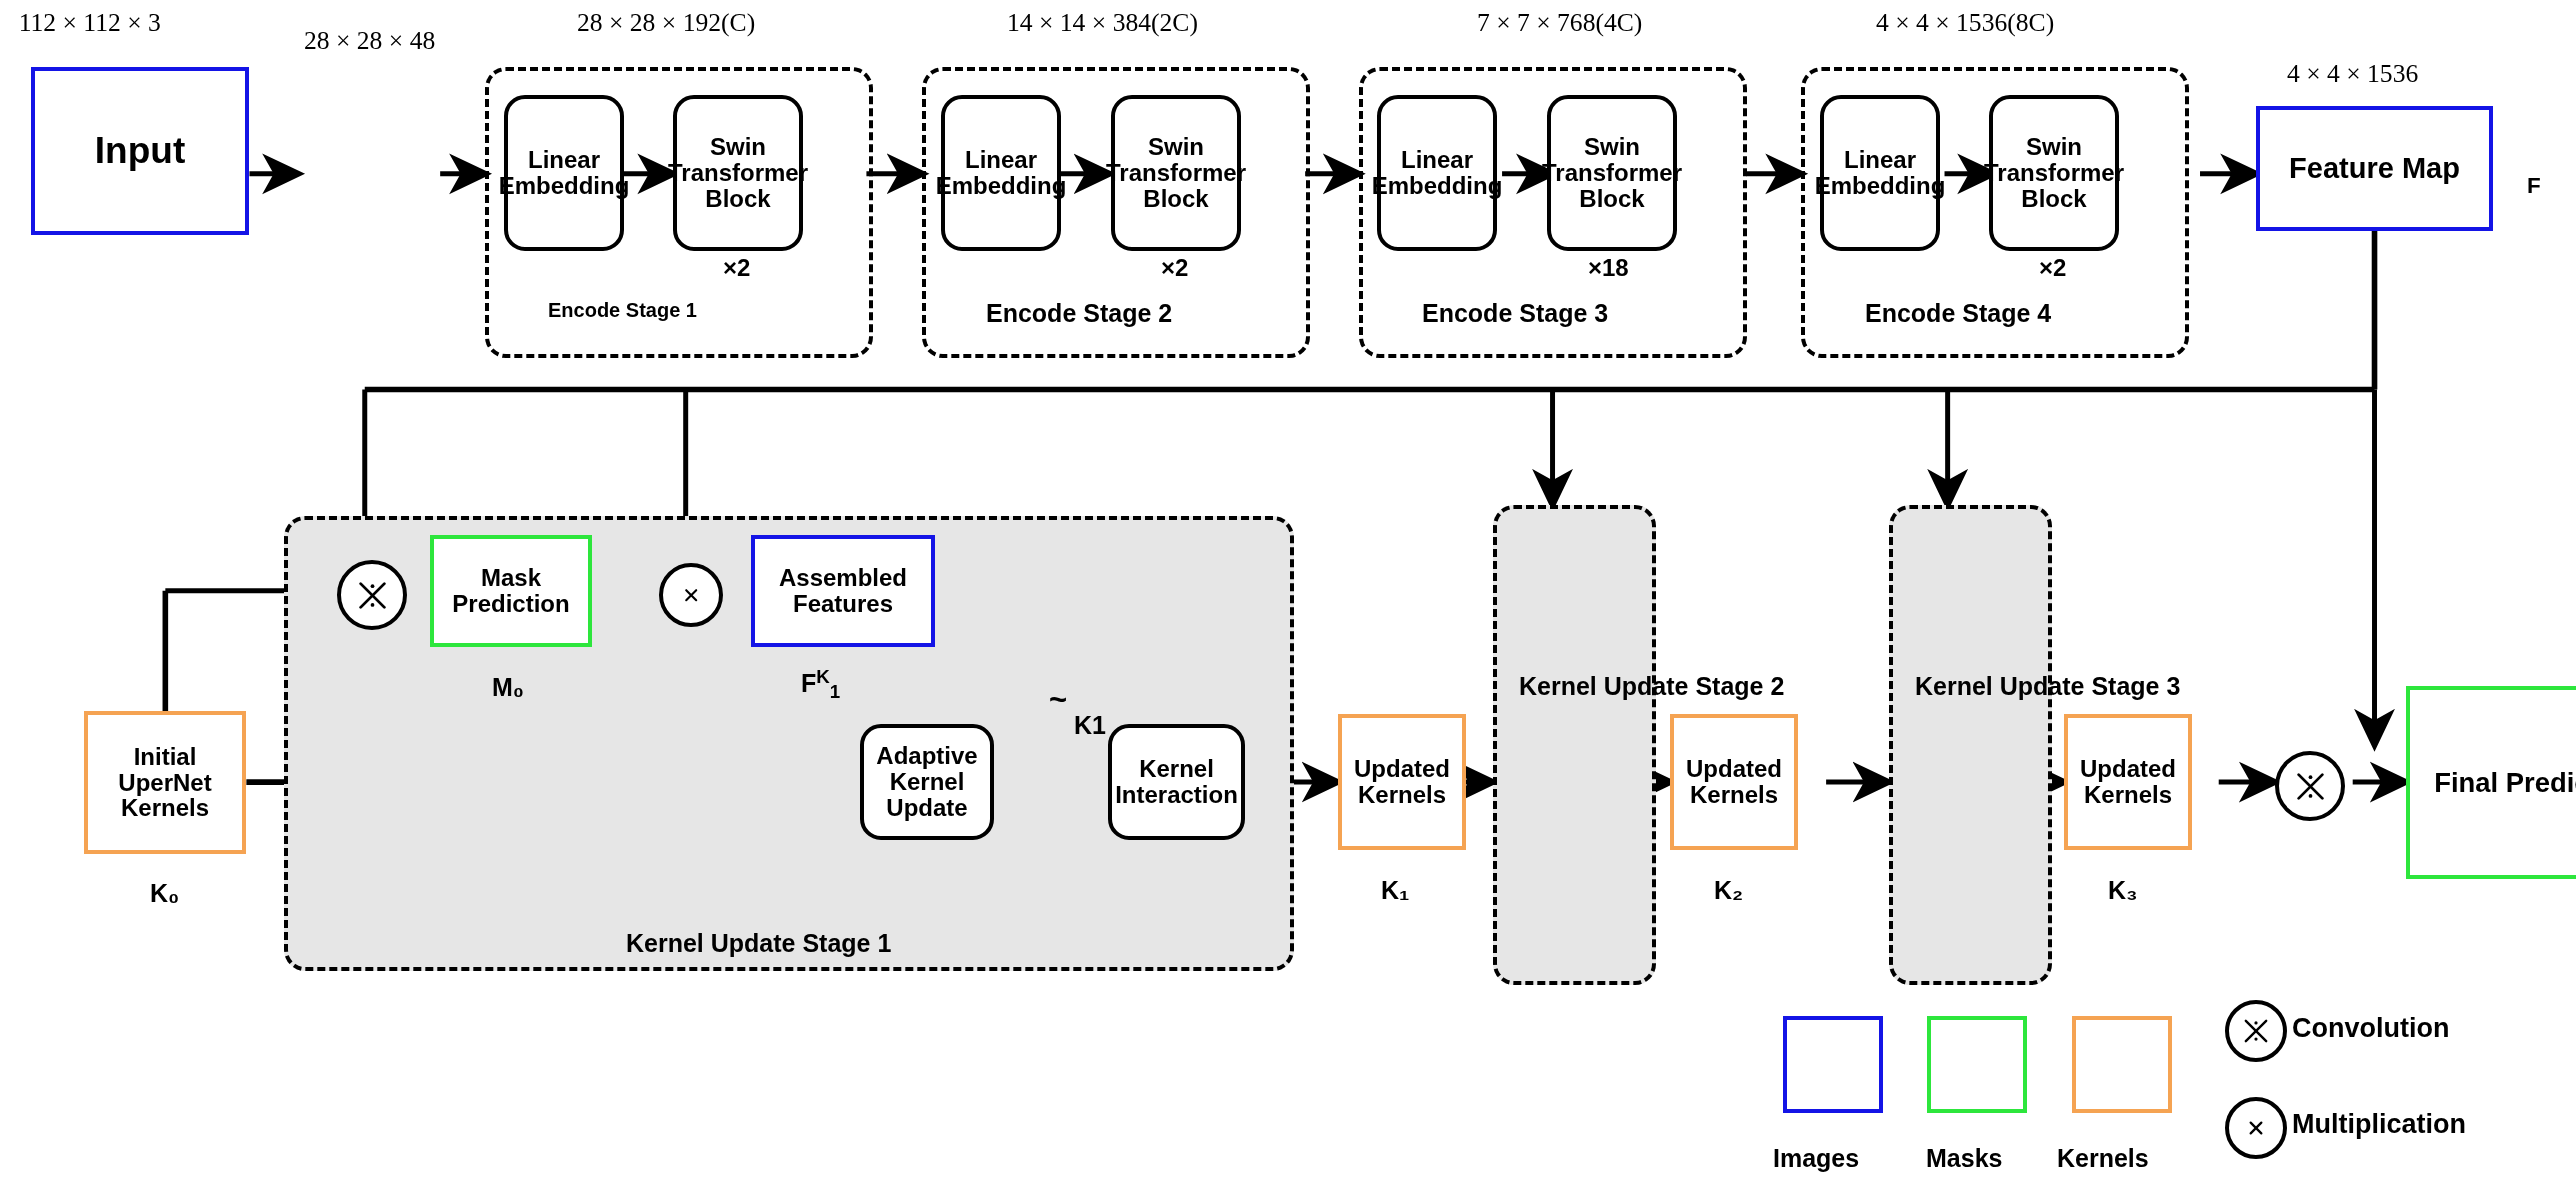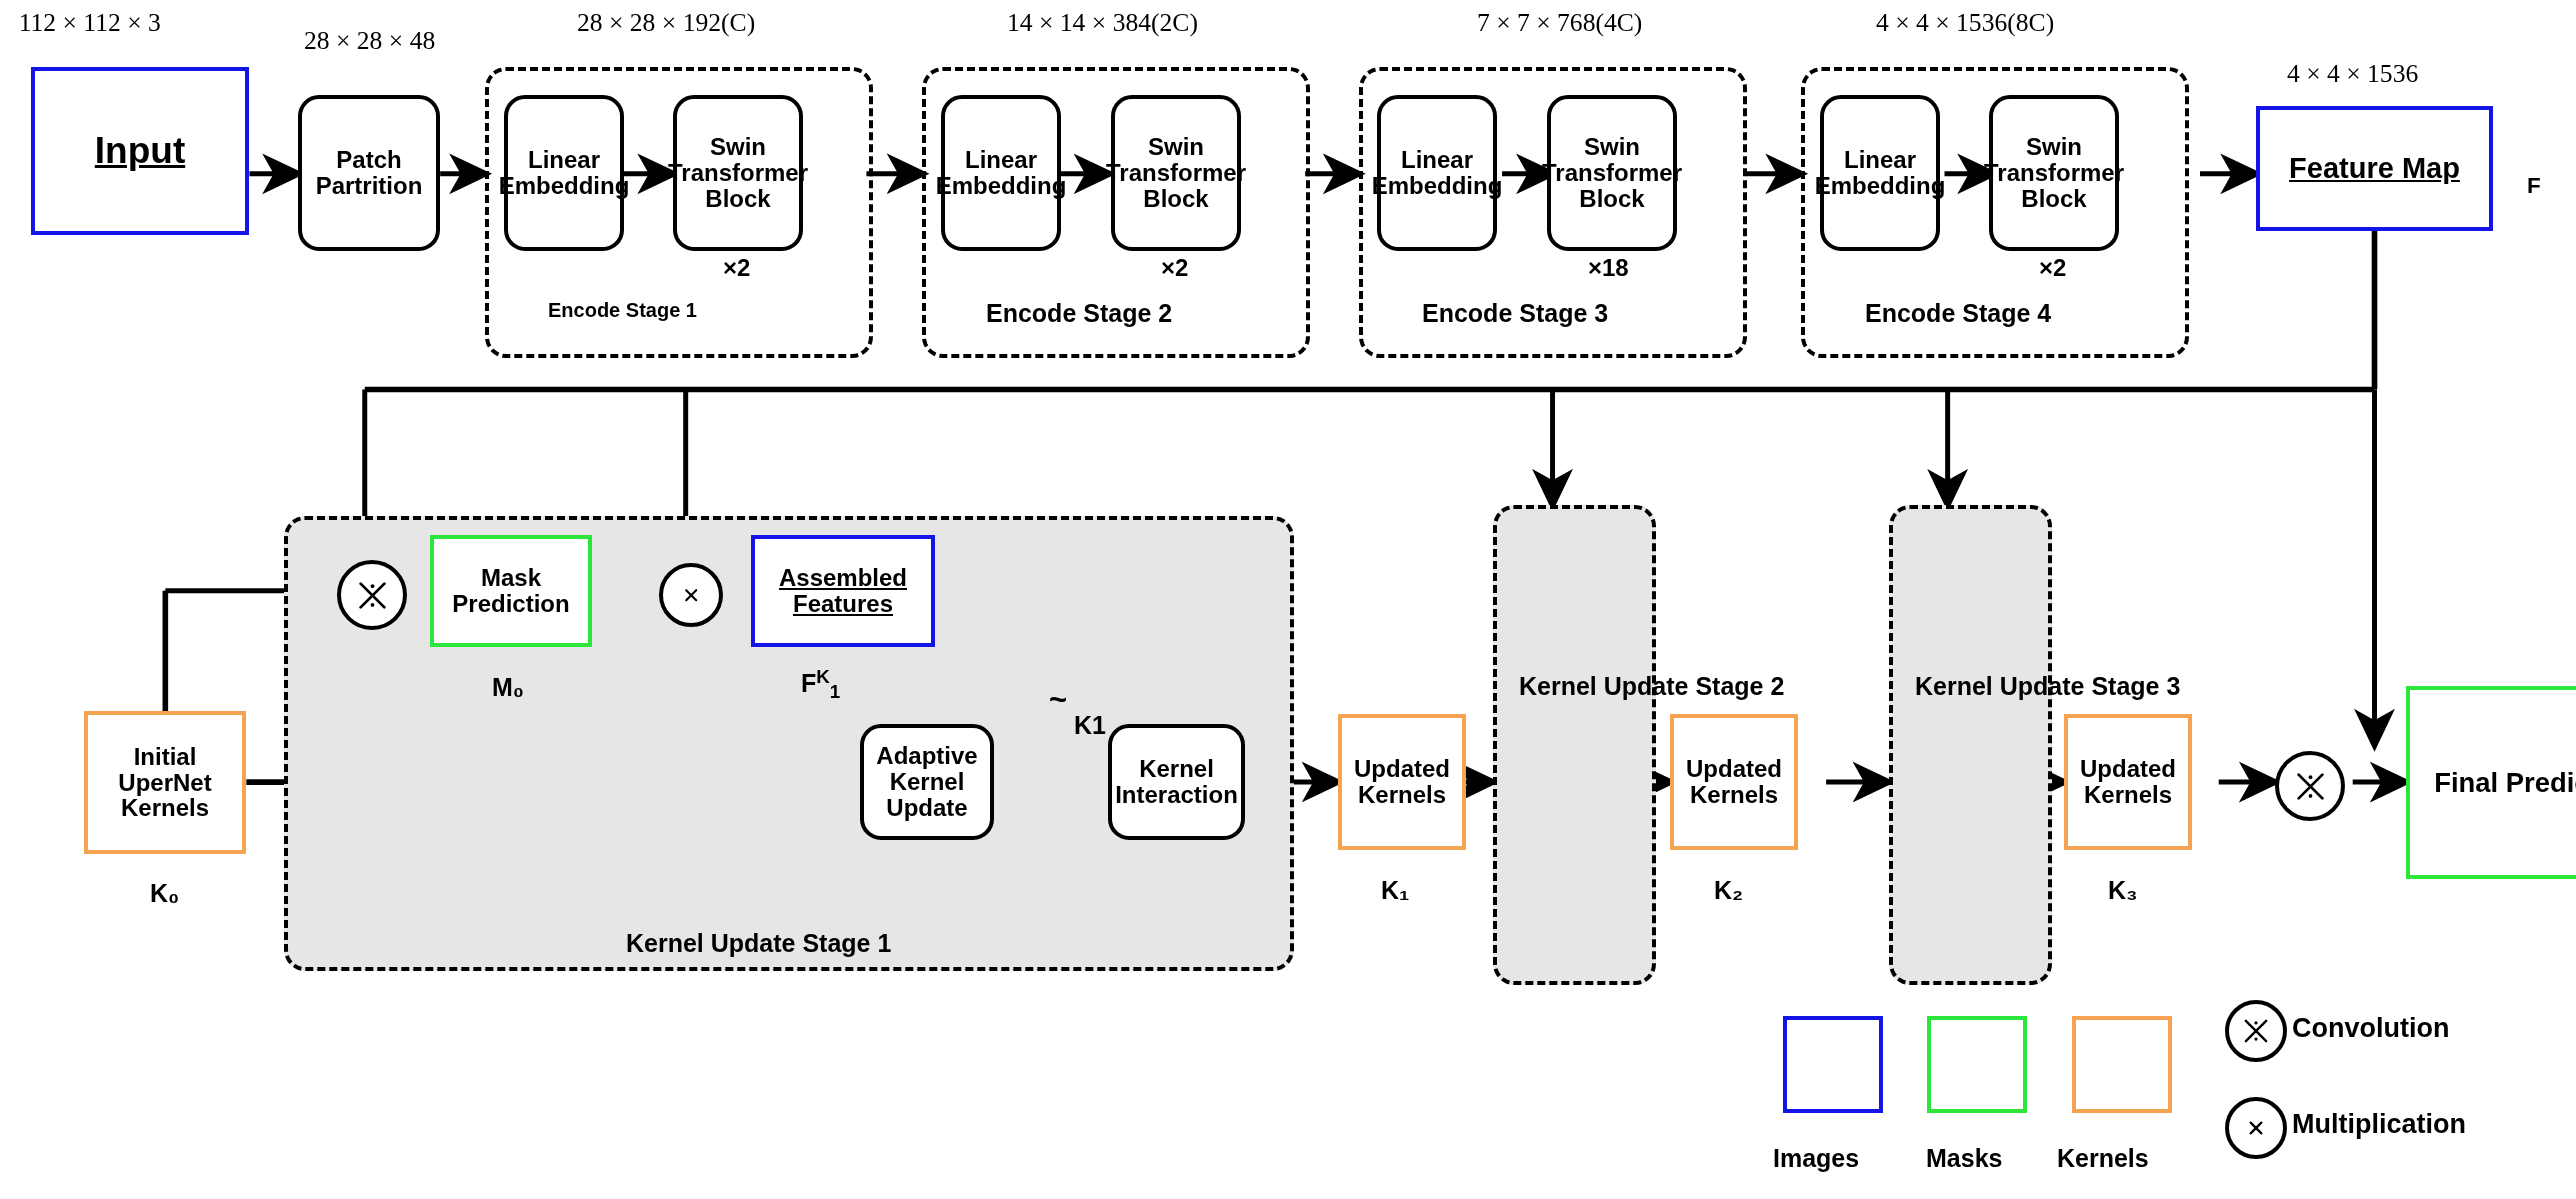--- a/index.html
+++ b/index.html
@@ -4,21 +4,21 @@
 <style>
   html,body{margin:0;padding:0;background:#ffffff;}
   body{font-family:"Liberation Sans",sans-serif;}
   #stage{position:relative;width:2576px;height:1199px;background:#fff;overflow:hidden;}
   svg#wires{position:absolute;left:0;top:0;width:2576px;height:1199px;pointer-events:none;}
 
   .node{position:absolute;box-sizing:border-box;display:flex;align-items:center;
         justify-content:center;text-align:center;background:#fff;z-index:5;}
   .rr{border:4.4px solid #000;border-radius:21px;font-weight:bold;line-height:1.07;}
   .sq{border:4.4px solid #000;font-weight:bold;line-height:1.08;}
-  .blue{border-color:#1414e6;text-decoration:underline;}
+  .blue{border-color:#1414e6;}
   .green{border-color:#2de63c;}
   .orange{border-color:#f5a352;}
 
   .dashwrap{position:absolute;box-sizing:border-box;border:4.4px dashed #000;
             border-radius:21px;background:transparent;z-index:1;}
   .dashwrap.filled{background:#e6e6e6;}
 
   .lbl{position:absolute;z-index:6;white-space:nowrap;color:#000;}
   .dim{font-family:"Liberation Serif",serif;font-style:normal;}
   .bold{font-weight:bold;}
@@ -109,21 +109,20 @@
   <div class="lbl dim" style="left:18.7px;top:8px;font-size:25.6px;">112 × 112 × 3</div>
   <div class="lbl dim" style="left:304px;top:26px;font-size:25.6px;">28 × 28 × 48</div>
   <div class="lbl dim" style="left:577px;top:8px;font-size:25.6px;">28 × 28 × 192(C)</div>
   <div class="lbl dim" style="left:1007px;top:8px;font-size:25.6px;">14 × 14 × 384(2C)</div>
   <div class="lbl dim" style="left:1477px;top:8px;font-size:25.6px;">7 × 7 × 768(4C)</div>
   <div class="lbl dim" style="left:1876px;top:8px;font-size:25.6px;">4 × 4 × 1536(8C)</div>
   <div class="lbl dim" style="left:2287px;top:59px;font-size:25.6px;">4 × 4 × 1536</div>
 
   <div class="node sq blue" style="left:31px;top:67px;width:218px;height:168px;font-size:37px;">Input</div>
 
-  <div class="node rr" style="left:298px;top:95px;width:142px;height:156px;font-size:24px;padding:0 5px;">Patch Partrition</div>
 
   <div class="dashwrap" style="left:485px;top:67px;width:388px;height:291px;"></div>
   <div class="node rr" style="left:504px;top:95px;width:120px;height:156px;font-size:24px;padding:0 3.7px;">Linear Embedding</div>
   <div class="node rr" style="left:673px;top:95px;width:130px;height:156px;font-size:24px;padding:0 3.7px;">Swin Transformer Block</div>
   <div class="lbl bold" style="left:723px;top:254px;font-size:24px;">×2</div>
   <div class="lbl bold" style="left:548px;top:299px;font-size:20px;">Encode Stage 1</div>
 
   <div class="dashwrap" style="left:922px;top:67px;width:388px;height:291px;"></div>
   <div class="node rr" style="left:941px;top:95px;width:120px;height:156px;font-size:24px;padding:0 3.7px;">Linear Embedding</div>
   <div class="node rr" style="left:1111px;top:95px;width:130px;height:156px;font-size:24px;padding:0 3.7px;">Swin Transformer Block</div>

